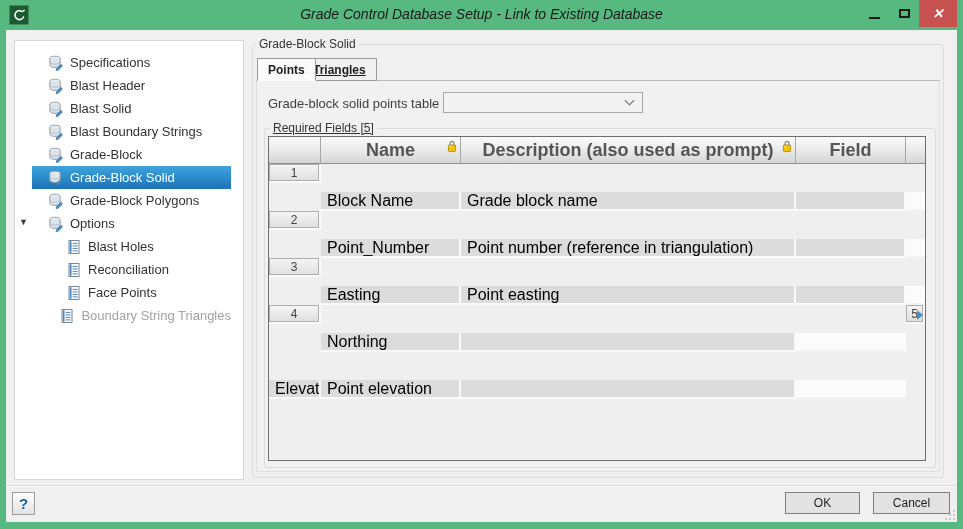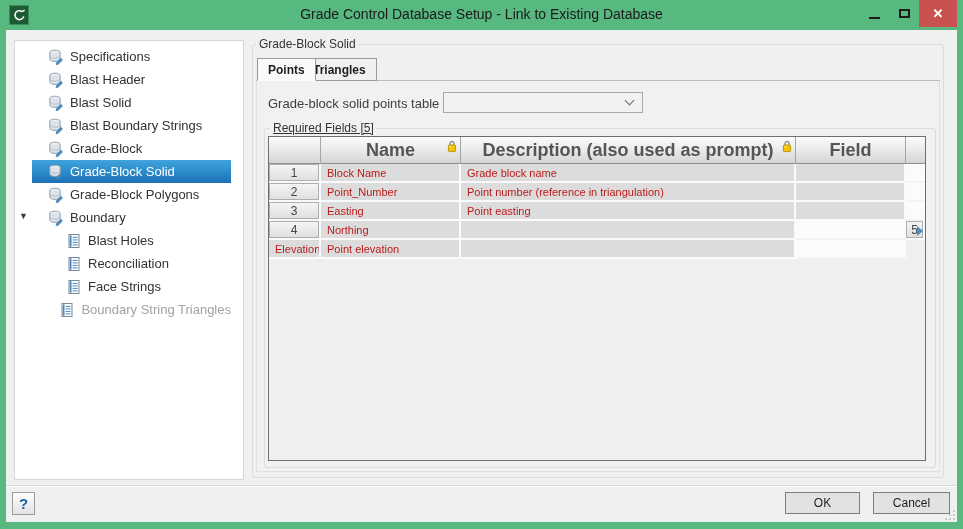--- a/index.html
+++ b/index.html
@@ -4,36 +4,36 @@
 <style>
   html,body { margin:0; padding:0; background:#cfcfcf; }
   * { box-sizing:border-box; }
   .window {
     position:relative; width:963px; height:529px;
     background:#57b880; overflow:hidden;
     font-family:"Liberation Sans", sans-serif;
     -webkit-font-smoothing:antialiased;
   }
   
-  .titlebar { position:absolute; left:0; top:0; right:0; height:36px; }
+  .titlebar { position:absolute; left:0; top:0; right:0; height:36px;font-style:italic; }
   .app-icon { position:absolute; left:9px; top:5px; width:20px; height:20px;
     background:#1c5a32; border:1px solid #3f8a5c; display:flex; align-items:center; justify-content:center; }
   .window-title { position:absolute; left:0; right:0; top:6px; text-align:center;
     font-size:14px; color:#1b1b1b; }
   .win-controls { position:absolute; right:6px; top:0; height:27px; display:flex; }
   .cap-btn { width:30px; height:27px; display:flex; align-items:center; justify-content:center; cursor:default; }
   .glyph-min { width:11px; height:2px; background:#1c1c1c; margin-top:8px; }
   .glyph-max { width:11px; height:9px; border:2px solid #1c1c1c; background:transparent; }
   .btn-close { width:38px; height:27px; background:#c85250; color:#ffffff;
     display:flex; align-items:center; justify-content:center; font-size:13px; font-weight:bold; }
   
   .body-bg { position:absolute; left:6px; right:6px; top:30px; bottom:7px; background:#f0f0f0; }
   
   .sidebar { position:absolute; left:14px; top:40px; width:230px; height:440px;
-    background:#ffffff; border:1px solid #d6d6dd; padding-top:4px; }
+    background:#ffffff; border:1px solid #d6d6dd; padding-top:10px; }
   .tree-item { position:relative; height:23px; margin:0 12px 0 17px; display:flex;
     align-items:center; padding-left:16px; font-size:13px; color:#323232; cursor:default; }
   .tree-item.lvl2 { padding-left:34px; }
   .tree-item.selected { background:linear-gradient(180deg,#41a3dc 0%,#2b8ccb 50%,#1e71b6 100%);
     color:#ffffff; }
   .tree-item.disabled { color:#a3a3a3;justify-content:flex-end; }
   .tree-icon { width:16px; height:16px; margin-right:6px; flex:none; display:flex; }
   .tree-label { white-space:nowrap; }
   .expander { position:absolute; left:-13px; top:5px; font-size:9px; color:#3a3a3a; }
   
@@ -60,21 +60,21 @@
   .th { height:27px; background:linear-gradient(180deg,#fbfbfb 0%,#ececec 45%,#d5d5d5 100%);
     border-right:1px solid #a5a5a5; border-bottom:1px solid #8f8f8f;
     display:flex; align-items:center; justify-content:center;
     font-size:18px; font-weight:bold; color:#555555; position:relative; }
   .th.last { border-right:none; }
   .lock { position:absolute; right:3px; top:3px; width:10px; height:13px; }
   .rh { height:19px; background:linear-gradient(180deg,#f6f6f6,#dedede);
     box-shadow:inset 0 0 0 1px #aeaeae; border-right:2px solid #fafafa; border-bottom:2px solid #fafafa;
     display:flex; align-items:center; justify-content:center; font-size:12px; color:#444; position:relative; }
   .td { height:19px; background:#dcdcdc; border-right:2px solid #fafafa; border-bottom:2px solid #fafafa;
-    font-size:11px; color:#b91c1c; display:flex; align-items:center; padding-left:6px; white-space:nowrap; overflow:hidden; }
+    font-size:16px; color:#000000; display:flex; align-items:center; padding-left:6px; white-space:nowrap; overflow:hidden;margin-top:28px; }
   .td.fieldcol { padding-left:0; }
   .td.fill { background:#fbfbfb; border-right:none; border-bottom:2px solid #f3f3f3; }
   .filler-area { grid-column:1/-1; height:201px; background:#efefef; }
   .cur-arrow { position:absolute; right:0px; top:4.5px; width:0; height:0;
     border-left:6px solid #4a90c8; border-top:5px solid transparent; border-bottom:5px solid transparent; }
   
   .footer-sep { position:absolute; left:6px; right:6px; top:485px; height:1px; background:#d8d8d8; }
   .footer-sep2 { position:absolute; left:6px; right:6px; top:486px; height:1px; background:#fbfbfb; }
   .help-btn { position:absolute; left:12px; top:492px; width:23px; height:23px;
     border:1px solid #9c9c9c; background:linear-gradient(180deg,#fdfdfd,#e3e3e3);
@@ -194,21 +194,21 @@
         </span>
       <span class="tree-label">Grade-Block Polygons</span>
     </div>
     <div class="tree-item lvl1">
       <span class="expander">▼</span>
       <span class="tree-icon">
           <svg width="16" height="16" viewBox="0 0 16 16">
             <use href="#icon-db"></use>
           </svg>
         </span>
-      <span class="tree-label">Boundary</span>
+      <span class="tree-label">Options</span>
     </div>
     <div class="tree-item lvl2">
       <span class="tree-icon">
           <svg width="16" height="16" viewBox="0 0 16 16">
             <use href="#icon-doc"></use>
           </svg>
         </span>
       <span class="tree-label">Blast Holes</span>
     </div>
     <div class="tree-item lvl2">
@@ -218,39 +218,39 @@
           </svg>
         </span>
       <span class="tree-label">Reconciliation</span>
     </div>
     <div class="tree-item lvl2">
       <span class="tree-icon">
           <svg width="16" height="16" viewBox="0 0 16 16">
             <use href="#icon-doc"></use>
           </svg>
         </span>
-      <span class="tree-label">Face Strings</span>
+      <span class="tree-label">Face Points</span>
     </div>
     <div class="tree-item lvl2 disabled">
       <span class="tree-icon">
           <svg width="16" height="16" viewBox="0 0 16 16">
             <use href="#icon-doc"></use>
           </svg>
         </span>
       <span class="tree-label">Boundary String Triangles</span>
     </div>
   </div>
 
   <div class="groupbox" style="left:252px; top:44px; width:692px; height:434px;"></div>
   <span class="group-label" style="left:256px; top:37px;">Grade-Block Solid</span>
 
   <div class="tab-panel"></div>
   <div class="tabstrip-line"></div>
   <div class="tab active" style="left:257px;">Points</div>
-  <div class="tab" style="left:302px;">Triangles</div>
+  <div class="tab" style="left:302px;text-decoration:underline;">Triangles</div>
 
   <div class="field-label">Grade-block solid points table</div>
   <div class="dropdown">
     <span class="dropdown-value"></span>
     <span class="chevron"></span>
   </div>
 
   <div class="groupbox" style="left:264px; top:128px; width:672px; height:340px; z-index:4;"></div>
   <span class="group-label" style="left:270px; top:121px; z-index:5; background:#f1f1f1;text-decoration:underline;">Required Fields [5]</span>
 

